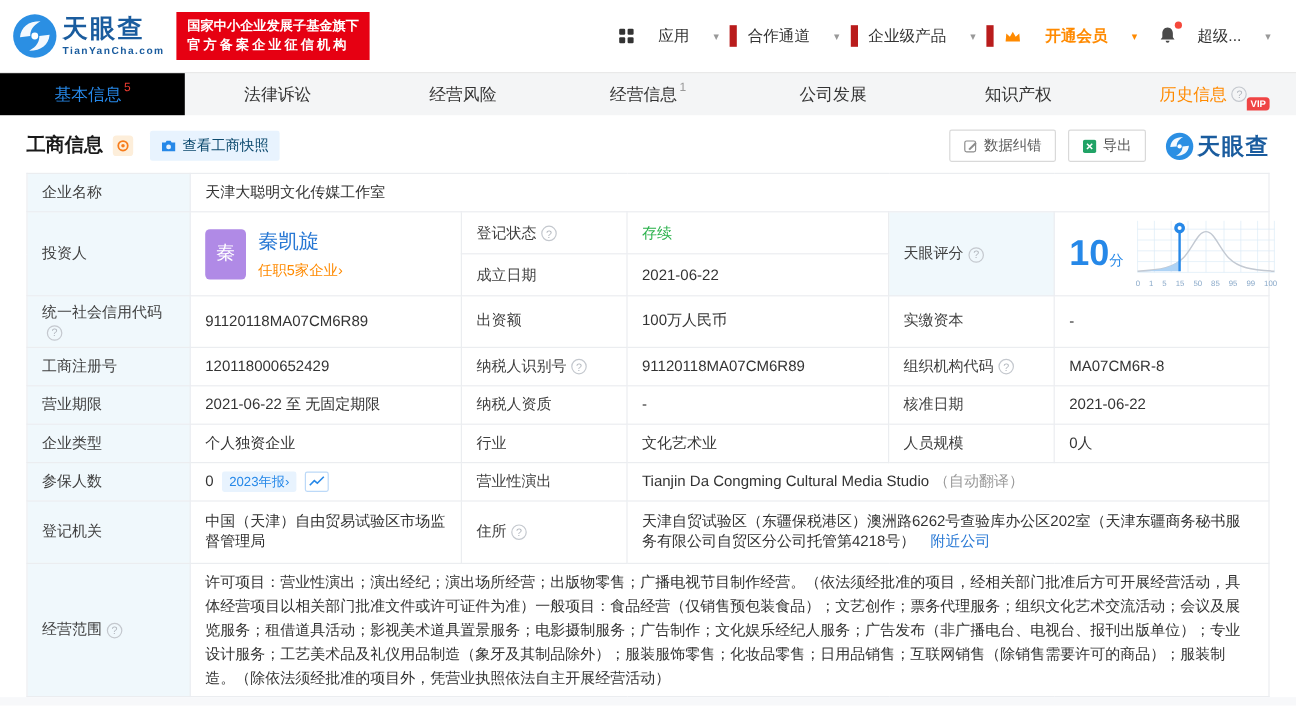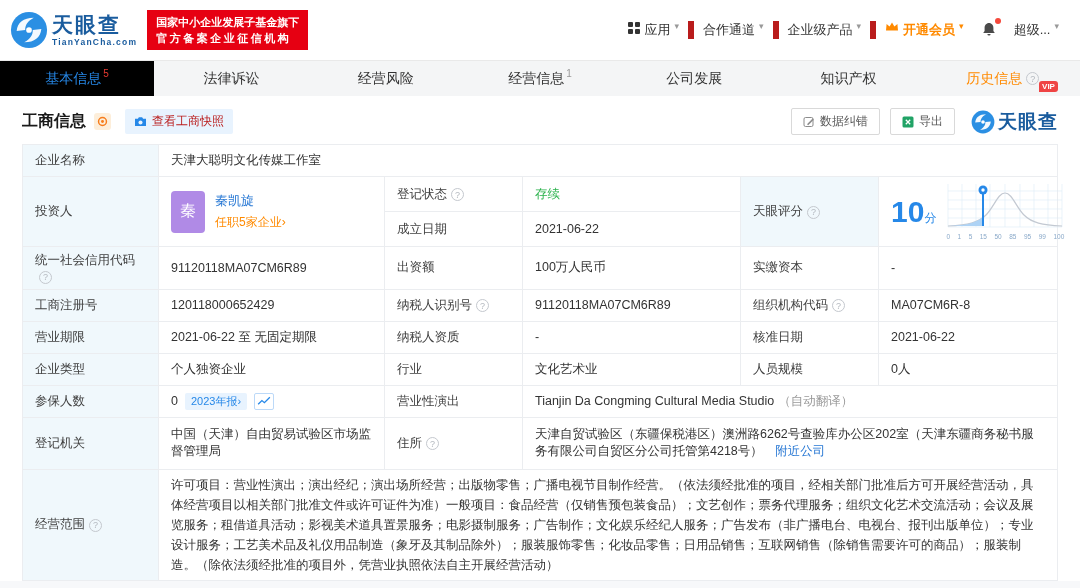--- a/index.html
+++ b/index.html
@@ -18,21 +18,21 @@
   .search-area { margin-left:22px; }
   .search-tabs { display:flex; gap:4px; font-size:12.5px; align-items:flex-end; }
   .search-tab { padding:3px 12px 4px; color:#333; cursor:pointer; }
   .search-tab.active { background:#2688e8; color:#fff; border-radius:2px 2px 0 0; }
   .search-row { display:flex; }
   .search-box { position:relative; width:312px; }
   .search-box input { width:100%; height:30px; border:1px solid #a9c7e8; border-right:none; padding:0 28px 0 10px; font-size:13px; color:#333; outline:none; font-family:inherit; }
   .clear-ic { position:absolute; right:8px; top:7px; width:16px; height:16px; border-radius:50%; background:#d4d4d4; color:#fff; font-size:11px; line-height:16px; text-align:center; cursor:pointer; }
   .search-btn { width:62px; height:30px; background:#2688e8; color:#fff; border:none; font-size:13px; cursor:pointer; font-family:inherit; }
   .top-nav { margin-left:auto; display:flex; align-items:center; font-size:13px; color:#333; }
-  .nav-item { display:flex; align-items:flex-start; gap:4px; padding:0 9px; cursor:pointer; white-space:nowrap; }
+  .nav-item { display:flex; align-items:center; gap:20px; padding:0 9px; cursor:pointer; white-space:nowrap; }
   .nav-item.div { border-left:6px solid #b91c1c; }
   .caret { font-size:9px; color:#999; }
   .vip-nav { color:#ff8a00; font-weight:bold; }
   .vip-nav .caret { color:#ff8a00; }
   .bell-wrap { position:relative; padding:0 8px; cursor:pointer; }
   .bell-dot { position:absolute; top:-3px; right:4px; width:6px; height:6px; background:#f5483b; border-radius:50%; }
 
   
   .main-tabs { height:36px; display:flex; background:#f4f5f6; border-top:1px solid #e9e9e9; }
   .mtab { flex:1; display:flex; align-items:center; justify-content:center; font-size:14px; color:#333; cursor:pointer; position:relative; }
@@ -41,39 +41,39 @@
   .cnt-red { color:#e83a30; }
   .cnt-gray { color:#999; }
   .mtab.history { color:#ff8a00; }
   .vip-badge { position:absolute; top:20px; right:22px; background:#ef4444; color:#fff; font-size:8px; font-weight:bold; padding:0 3px; border-radius:3px 3px 3px 0; line-height:11px; }
   .help { display:inline-flex; align-items:center; justify-content:center; width:13px; height:13px; border:1px solid #c4c8ce; border-radius:50%; color:#b3b8bf; font-size:9px; margin-left:4px; flex:none; }
 
   
   .section-head { display:flex; align-items:center; padding:12px 22px 9px; }
   .sec-title { font-size:16px; font-weight:bold; color:#1a1a1a; }
   .biz-icon { width:17px; height:17px; background:#fdeeda; border-radius:3px; display:inline-flex; align-items:center; justify-content:center; margin-left:8px; }
-  .snap-btn { margin-left:14px; display:inline-flex; align-items:center; gap:5px; background:#e8f3fe; color:#b91c1c; font-size:12px; padding:4px 9px; border-radius:2px; border:none; cursor:pointer; font-family:Liberation Serif, serif; }
+  .snap-btn { margin-left:14px; display:inline-flex; align-items:center; gap:5px; background:#e8f3fe; color:#0c4a6e; font-size:12px; padding:4px 9px; border-radius:2px; border:none; cursor:pointer; font-family:Liberation Serif, serif; }
   .head-right { margin-left:auto; display:flex; align-items:center;font-family:Liberation Serif, serif; }
   .ghost-btn { display:inline-flex; align-items:center; gap:5px; border:1px solid #d9d9d9; background:#fff; color:#595959; font-size:12px; height:27px; padding:0 11px; border-radius:2px; margin-right:10px; cursor:pointer; font-family:inherit; }
   .wm-logo { display:flex; align-items:center; gap:3px; margin-left:6px; }
   .wm-swirl { width:24px; height:24px; }
   .wm-text { font-size:19px; font-weight:bold; color:#1a5c9e; letter-spacing:1px; }
 
   
   table.info { width:1036px; margin:0 22px; border-collapse:collapse; table-layout:fixed; font-size:12.5px; }
   .info td { border:1px solid #ebedf0; padding:5px 12px; color:#333; vertical-align:middle; word-break:break-all; }
   .info td.lab { background:#f0f8fc; color:#404040; word-break:keep-all; }
   .info td.sublab { background:#fff; color:#404040; }
   .green { color:#2bb24c; }
   .blue-link { color:#2878d4; cursor:pointer; text-decoration:none; }
   .orange-link { color:#ff8a00; cursor:pointer; font-size:12px; }
   .gray-note { color:#999; margin-left:4px; }
   .investor-cell { display:flex; align-items:center; gap:10px; }
   .avatar { width:34px; height:42px; background:#b08ae6; border-radius:4px; color:#fff; font-size:16px; display:flex; align-items:center; justify-content:center; flex:none; }
-  .inv-name { font-size:13px; margin-bottom:4px; display:block;font-family:Liberation Serif, serif; }
+  .inv-name { font-size:17px; margin-bottom:4px; display:block;font-family:Liberation Serif, serif; }
   .score-cell { display:flex; align-items:center; gap:10px; }
   .score-num { color:#2688e8; line-height:1; white-space:nowrap; }
   .score-num .big { font-size:30px; font-weight:bold; }
   .score-num .unit { font-size:12px; }
   .score-chart-axis { display:flex; justify-content:space-between; width:118px; font-size:6.5px; color:#8aa9c9; margin-top:1px; }
   .insured-cell { display:flex; align-items:center; gap:7px; }
   .report-badge { background:#e8f3fe; color:#2688e8; font-size:11px; padding:1px 6px; border-radius:2px; cursor:pointer; white-space:nowrap; }
   .chart-ic-box { width:20px; height:17px; border:1px solid #bcd9f8; border-radius:2px; display:inline-flex; align-items:center; justify-content:center; cursor:pointer; background:#fff; }
   .scope-text { line-height:1.6; }
   .page-bottom { height:20px; background:#f7f8fa; }

